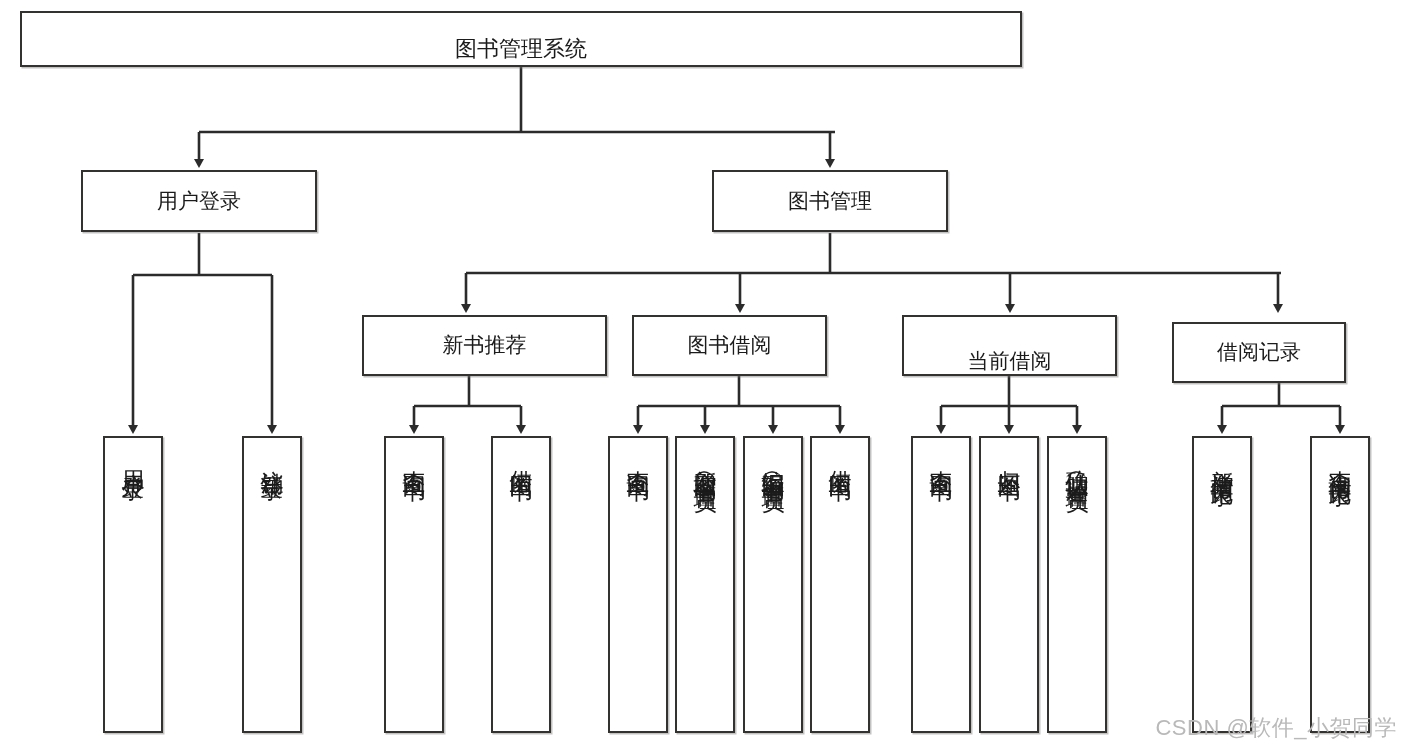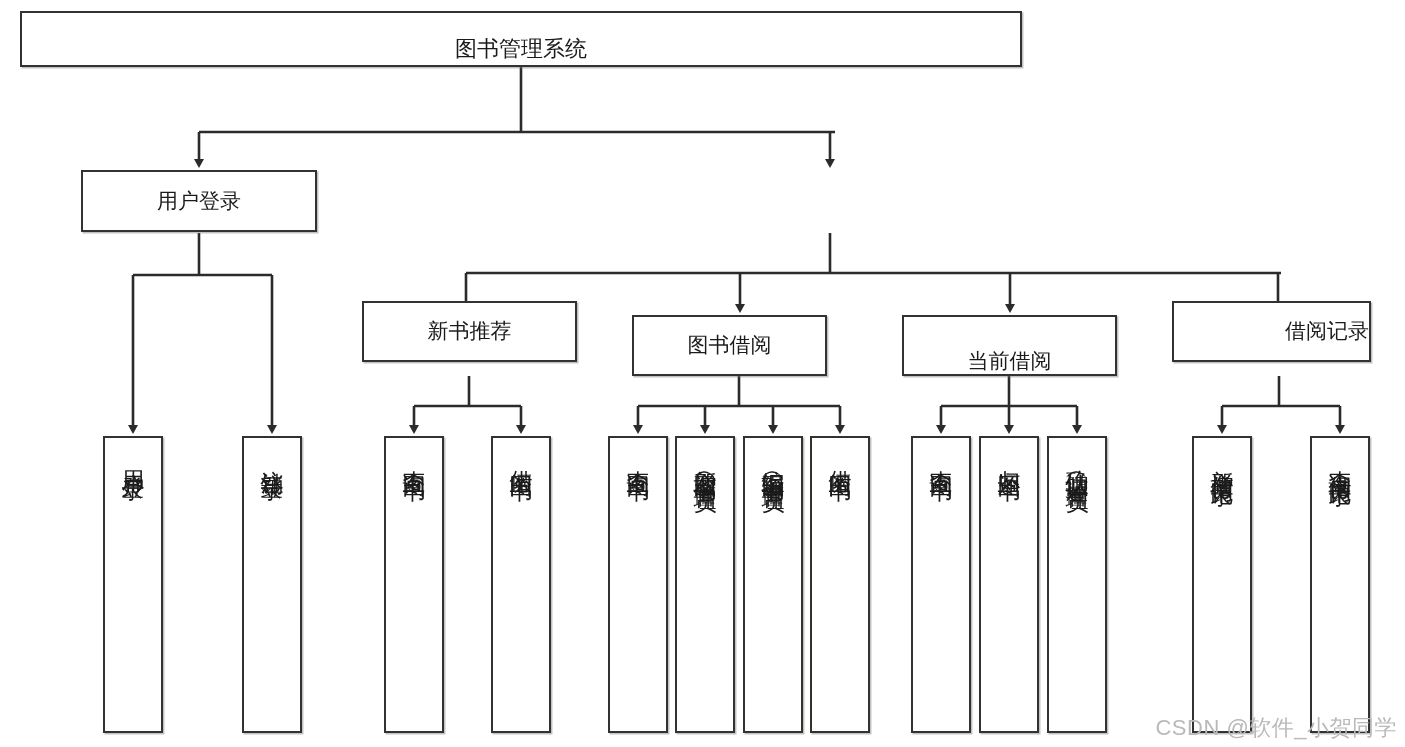--- a/index.html
+++ b/index.html
@@ -127,31 +127,34 @@
     </g>
   </svg>
 
   <div class="node root horiz" style="left:20px; top:11px; width:1002px; height:56px;">
     <span class="lbl">图书管理系统</span>
   </div>
 
   <div class="node horiz" style="left:81px; top:170px; width:236px; height:62px;">
     <span class="lbl">用户登录</span>
   </div>
-
-  <div class="node horiz" style="left:362px; top:301px; width:215px; height:61px;">
+  <div class="node horiz" style="left:712px; top:170px; width:236px; height:62px;">
+    <span class="lbl">图书管理</span>
+  </div>
+
+  <div class="node horiz" style="left:362px; top:315px; width:245px; height:61px;">
     <span class="lbl">新书推荐</span>
   </div>
   <div class="node horiz" style="left:632px; top:315px; width:195px; height:61px;">
     <span class="lbl">图书借阅</span>
   </div>
   <div class="node horiz" style="left:902px; top:315px; width:215px; height:61px;align-items:flex-end;">
     <span class="lbl">当前借阅</span>
   </div>
-  <div class="node horiz" style="left:1172px; top:301px; width:199px; height:61px;justify-content:flex-end;">
+  <div class="node horiz" style="left:1172px; top:322px; width:174px; height:61px;">
     <span class="lbl">借阅记录</span>
   </div>
 
   <div class="node vert" style="left:103px; top:436px; width:60px; height:297px;">
     <span class="lbl">用户登录</span>
   </div>
   <div class="node vert" style="left:242px; top:436px; width:60px; height:297px;">
     <span class="lbl">注销登录</span>
   </div>
 

